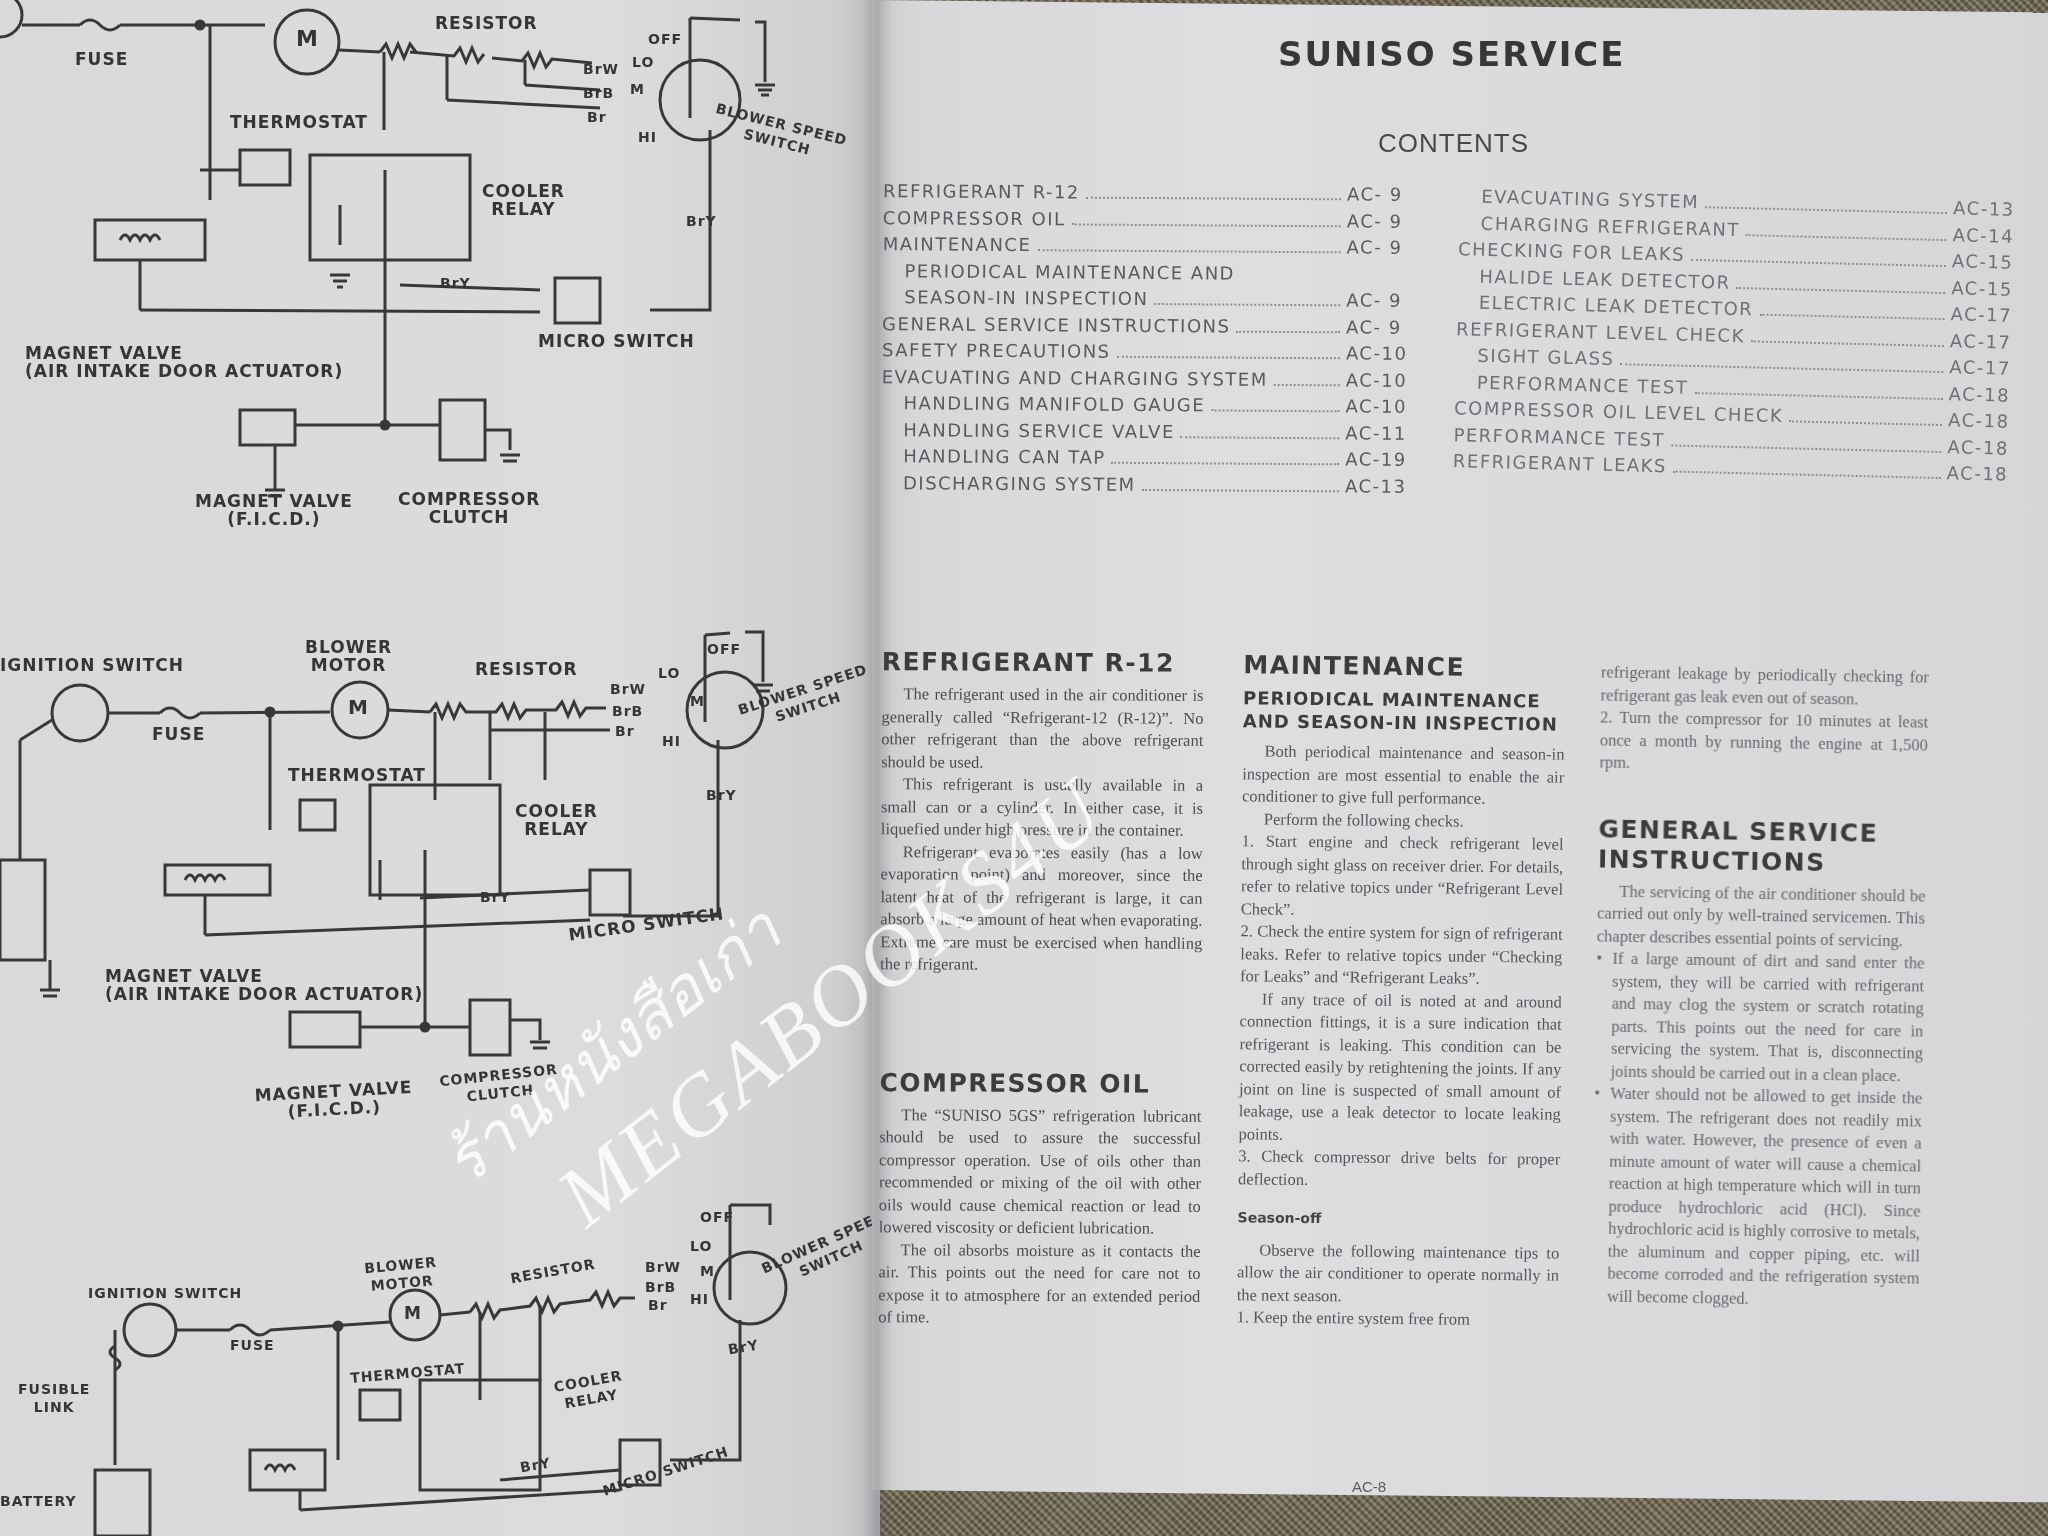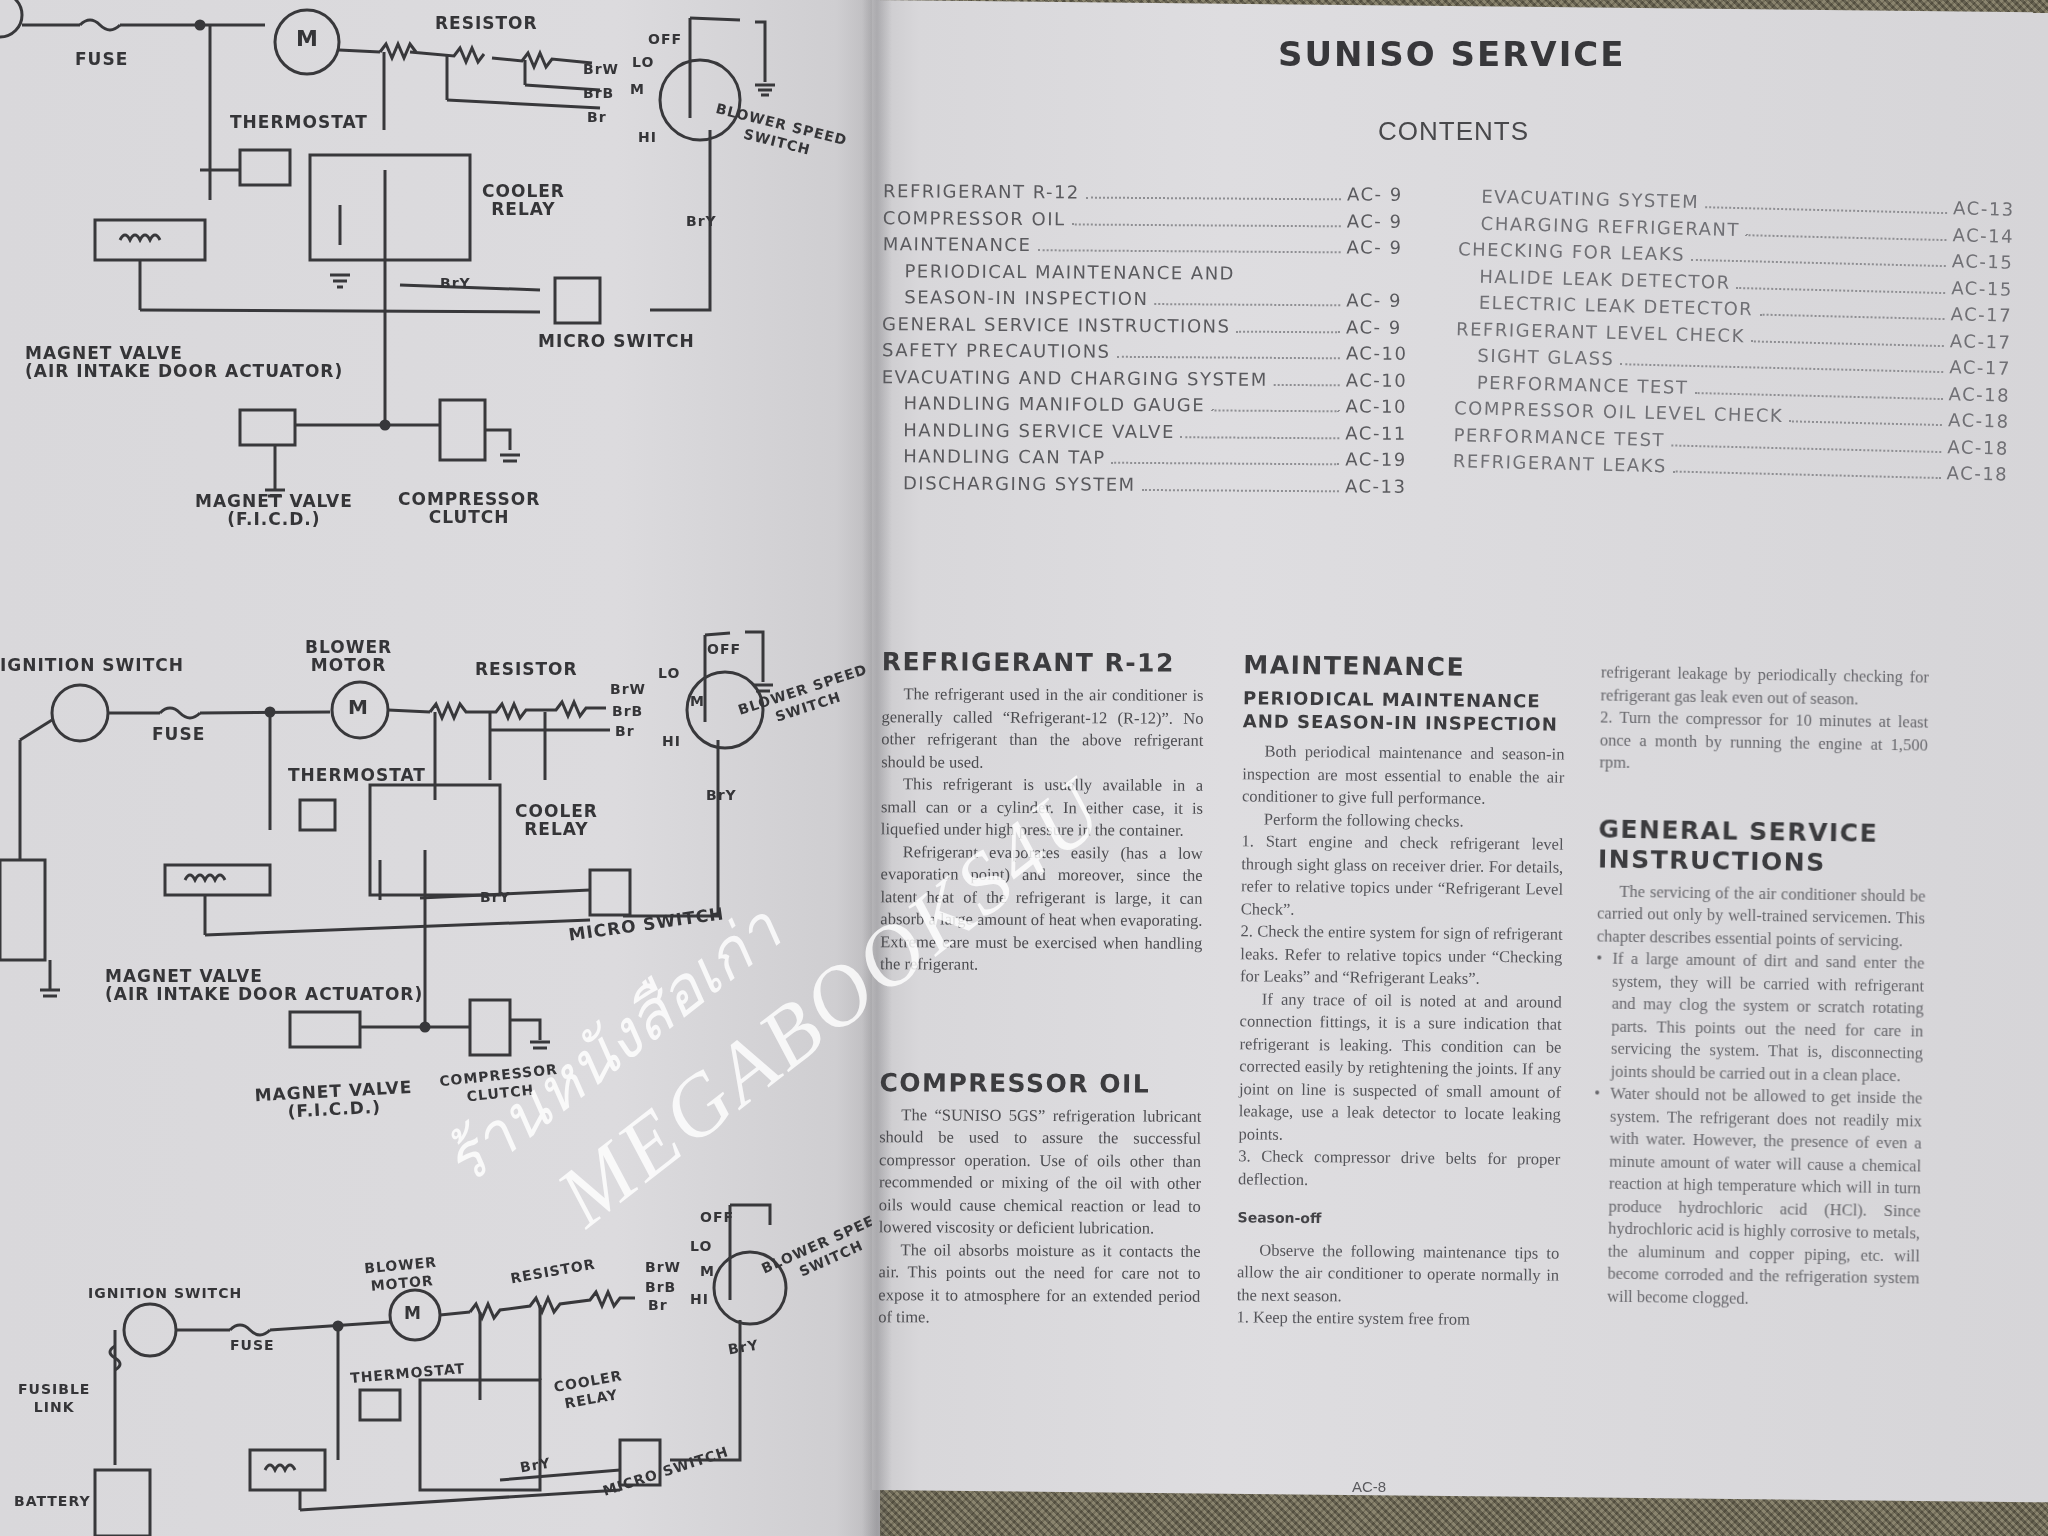--- a/index.html
+++ b/index.html
@@ -25,21 +25,21 @@
 
   
   .dlabel { position: absolute; font-family: "DejaVu Sans", sans-serif; font-weight: bold;
     font-size: 17px; color: #353538; letter-spacing: 1px; line-height: 18px; text-align: center; white-space: nowrap; }
   .dlabel.sm { font-size: 14px; }
   .diagram-svg { position: absolute; left: 0; top: 0; }
 
   
   .title { position: absolute; left: 1278px; top: 34px; font-family: "DejaVu Sans", sans-serif;
     font-size: 34px; font-weight: bold; color: #37373a; letter-spacing: 2px; }
-  .contents-h { position: absolute; left: 1378px; top: 116px; font-size: 26px; color: #48484b; letter-spacing: 1px; }
+  .contents-h { position: absolute; left: 1378px; top: 128px; font-size: 26px; color: #48484b; letter-spacing: 1px; }
 
   .toc { position: absolute; font-family: "DejaVu Sans", sans-serif; font-size: 18px; color: #5a5a5e; letter-spacing: 1.5px; }
   .toc .row { display: flex; align-items: baseline; height: 26.5px; white-space: nowrap; }
   .toc .row .lbl { }
   .toc .row .dots { flex: 1; border-bottom: 2px dotted #8e8e92; margin: 0 6px 5px 6px; }
   .toc .row .pg { width: 66px; text-align: left; }
   .toc .row.indent .lbl { padding-left: 22px; }
   .toc .row.nodots .dots { border: none; }
   .toc-left { left: 882px; top: 182px; width: 530px; transform: rotate(0.4deg); }
   .toc-right { left: 1456px; top: 192px; width: 560px; transform: rotate(1.4deg); color: #707075; }
@@ -260,21 +260,21 @@
   <div class="dlabel sm" style="left:480px;top:888px">BrY</div>
 
   <div class="dlabel sm" style="left:88px;top:1284px">IGNITION SWITCH</div>
   <div class="dlabel sm" style="left:365px;top:1256px;white-space:pre;transform:rotate(-5deg)">BLOWER
 MOTOR</div>
   <div class="dlabel" style="left:404px;top:1304px">M</div>
   <div class="dlabel sm" style="left:510px;top:1262px;transform:rotate(-10deg)">RESISTOR</div>
   <div class="dlabel sm" style="left:230px;top:1336px">FUSE</div>
   <div class="dlabel sm" style="left:18px;top:1380px;white-space:pre">FUSIBLE
 LINK</div>
-  <div class="dlabel sm" style="left:14px;top:1492px">BATTERY</div>
+  <div class="dlabel sm" style="left:0;top:1492px">BATTERY</div>
   <div class="dlabel sm" style="left:350px;top:1364px;transform:rotate(-5deg)">THERMOSTAT</div>
   <div class="dlabel sm" style="left:555px;top:1372px;white-space:pre;transform:rotate(-10deg)">COOLER
 RELAY</div>
   <div class="dlabel sm" style="left:760px;top:1232px;white-space:pre;transform:rotate(-24deg)">BLOWER SPEED
 SWITCH</div>
   <div class="dlabel sm" style="left:600px;top:1462px;transform:rotate(-18deg)">MICRO SWITCH</div>
   <div class="dlabel sm" style="left:700px;top:1208px">OFF</div>
   <div class="dlabel sm" style="left:690px;top:1237px">LO</div>
   <div class="dlabel sm" style="left:700px;top:1262px">M</div>
   <div class="dlabel sm" style="left:690px;top:1290px">HI</div>

